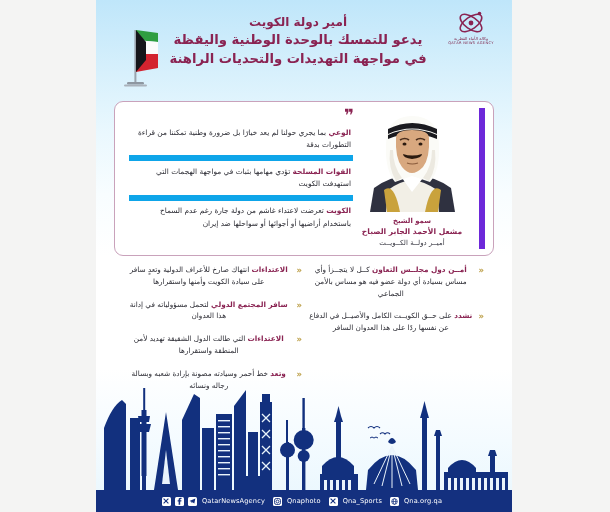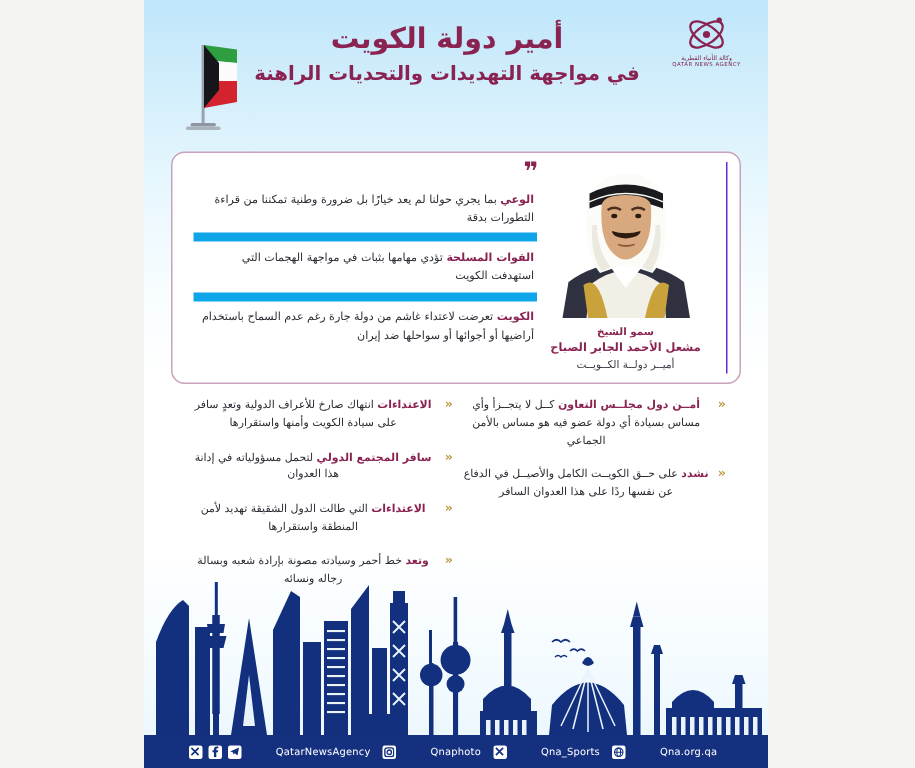--- a/index.html
+++ b/index.html
@@ -21,21 +21,21 @@
   .logo{position:absolute;right:12px;top:10px;width:58px;text-align:center;}
   .logo svg{display:block;margin:0 auto;}
   .logo .lg-ar{font-size:4.1px;color:#7d2248;letter-spacing:.2px;line-height:1.25;white-space:nowrap;}
   .logo .lg-en{font-size:3.6px;color:#7d2248;letter-spacing:.35px;line-height:1.3;white-space:nowrap;}
 
   
   .flag{position:absolute;left:14px;top:16px;width:52px;height:74px;}
 
   
   .headline{position:absolute;left:64px;right:76px;top:14px;text-align:center;}
-  .headline .l1{font-size:19px;font-weight:bold;color:#8a2352;line-height:1.35;}
+  .headline .l1{font-size:12px;font-weight:bold;color:#8a2352;line-height:1.35;}
   .headline .l2,.headline .l3{font-size:13.2px;font-weight:bold;color:#8a2352;line-height:1.45;}
 
   
   .card{
     position:absolute;left:18px;top:101px;width:380px;height:155px;
     background:#ffffff;border:1px solid #c9a2bb;border-radius:9px;
     box-sizing:border-box;
   }
   .card-inner{display:flex;flex-direction:row;height:100%;box-sizing:border-box;padding:6px 8px 6px 8px;}
 
@@ -43,21 +43,21 @@
   .qmark{color:#8a2352;font-size:17px;font-weight:bold;line-height:.9;text-align:right;height:14px;letter-spacing:-1px;}
   .q{
     font-size:7.4px;color:#2b2b33;line-height:1.65;text-align:right;
     padding:4.5px 2px 4.5px 2px;border-bottom:6px solid #0ea5e9;
   }
   .q:last-child{border-bottom:none;}
   .q b{color:#8a2352;font-weight:bold;}
 
   
   .portrait-col{
-    flex:0 0 118px;border-right:1px solid #6d28d9;padding-right:8px;
+    flex:0 0 118px;border-right:6px solid #6d28d9;padding-right:8px;
     display:flex;flex-direction:column;align-items:center;
   }
   .photo{width:105px;height:104px;position:relative;overflow:hidden;}
   .cap1{font-size:6.9px;font-weight:bold;color:#8a2352;margin-top:4px;line-height:1.5;}
   .cap2{font-size:7.6px;font-weight:bold;color:#8a2352;line-height:1.5;}
   .cap3{font-size:7px;color:#3a3a44;line-height:1.5;letter-spacing:.4px;}
 
   
   .bullets{position:absolute;left:18px;right:18px;top:264px;height:124px;display:flex;flex-direction:row-reverse;}
   .bcol{width:50%;box-sizing:border-box;}
@@ -72,21 +72,21 @@
   .skyline{position:absolute;left:0;right:0;bottom:22px;height:110px;}
   .skyline svg{display:block;width:100%;height:100%;}
 
   
   .footer{
     position:absolute;left:0;right:0;bottom:0;height:22px;background:#14307f;
     display:flex;align-items:center;justify-content:center;gap:4px;direction:ltr;
   }
   .sicon{width:9px;height:9px;background:#ffffff;border-radius:1.5px;display:flex;align-items:center;justify-content:center;flex:0 0 auto;}
   .sicon svg{display:block;}
-  .shandle{color:#ffffff;font-size:6.6px;letter-spacing:.15px;margin-right:4px;margin-left:19px;white-space:nowrap;}
+  .shandle{color:#ffffff;font-size:6.6px;letter-spacing:.15px;margin-right:4px;margin-left:1px;white-space:nowrap;}
 </style>
 </head>
 <body>
 
 <div class="stage">
   <div class="poster">
 
     <div class="logo">
       <svg width="30" height="26" viewBox="0 0 30 26">
         <g fill="none" stroke="#8a2352" stroke-width="1.5">
@@ -109,20 +109,21 @@
           <path d="M26 14 L48 17 L48 26 L26 24 Z" fill="#2f9e41"></path>
           <path d="M26 24 L48 26 L48 38 L26 38 Z" fill="#fbfbfb"></path>
           <path d="M26 38 L48 38 L48 52 L26 56 Z" fill="#d3232f"></path>
           <path d="M26 14 L26 56 L36 44 L36 26 Z" fill="#15151a"></path>
         </g>
       </svg>
     </div>
 
     <div class="headline">
       <div class="l1">أمير دولة الكويت</div>
+      <div class="l2">يدعو للتمسك بالوحدة الوطنية واليقظة</div>
       <div class="l3">في مواجهة التهديدات والتحديات الراهنة</div>
     </div>
 
     <div class="card">
       <div class="card-inner">
 
         <div class="portrait-col">
           <div class="photo">
             <svg width="105" height="104" viewBox="0 0 105 104">
               <rect width="105" height="104" fill="#ffffff"></rect>

